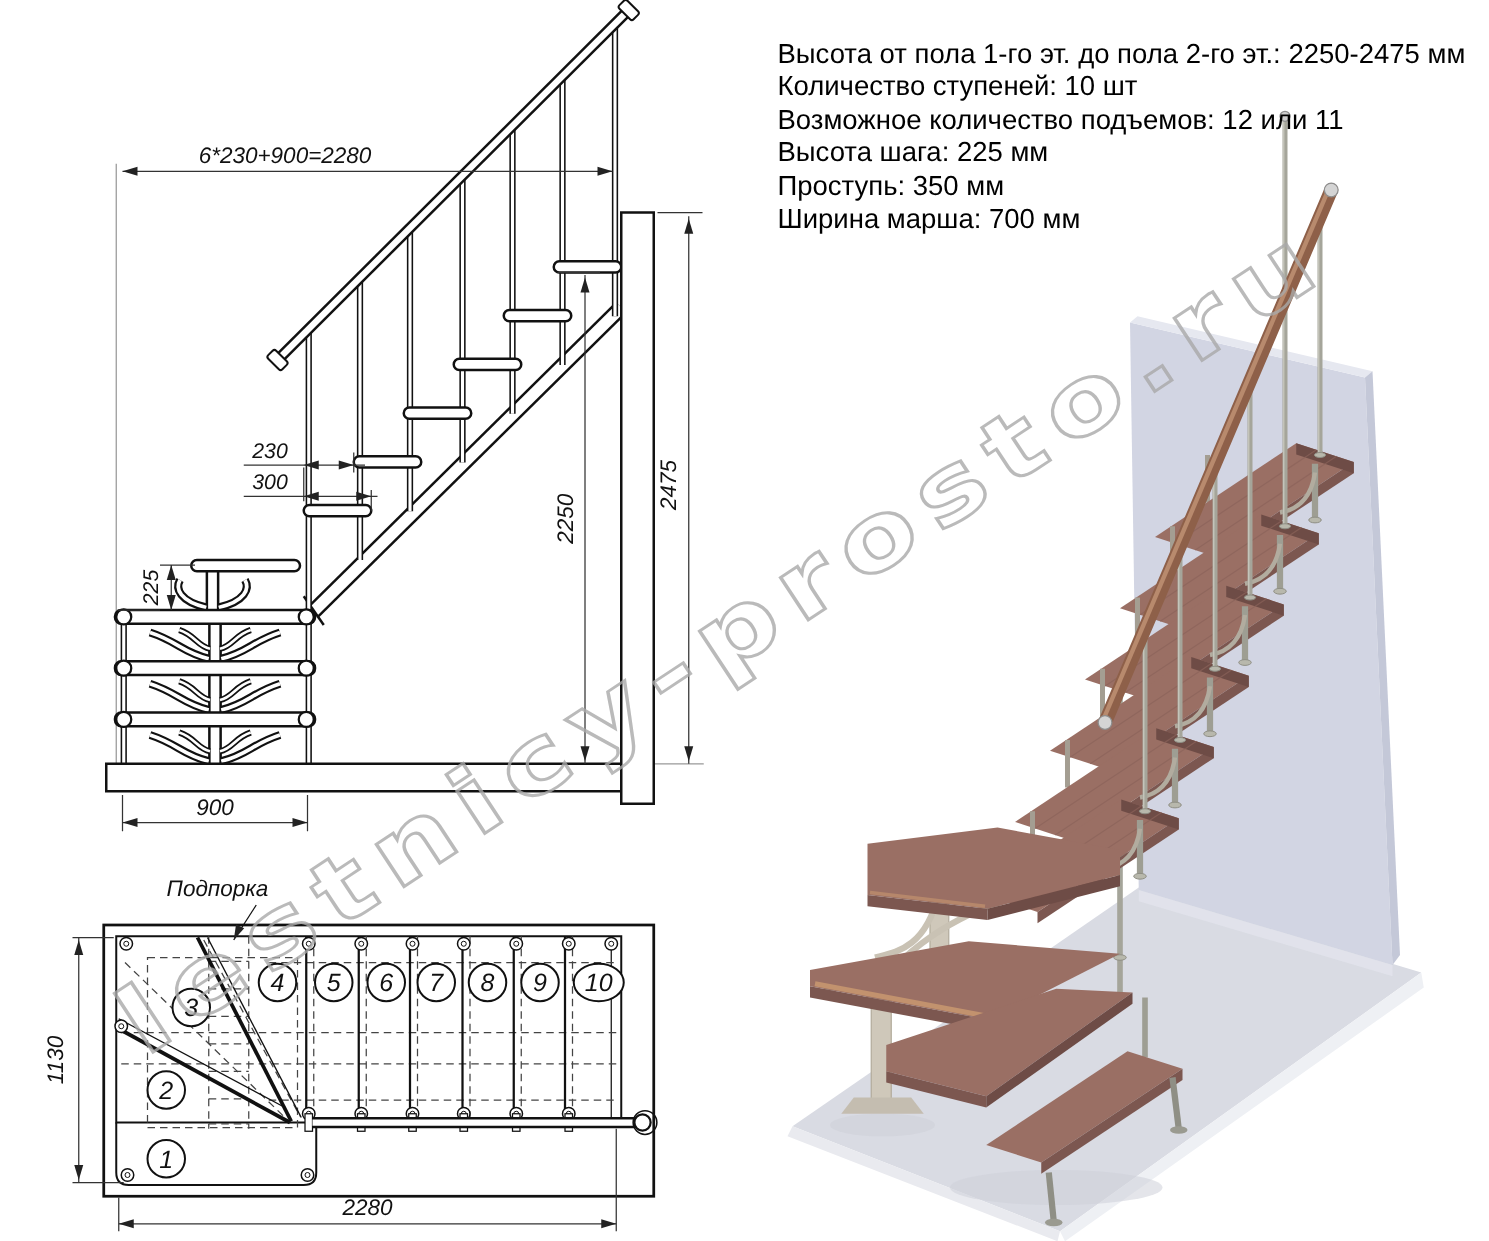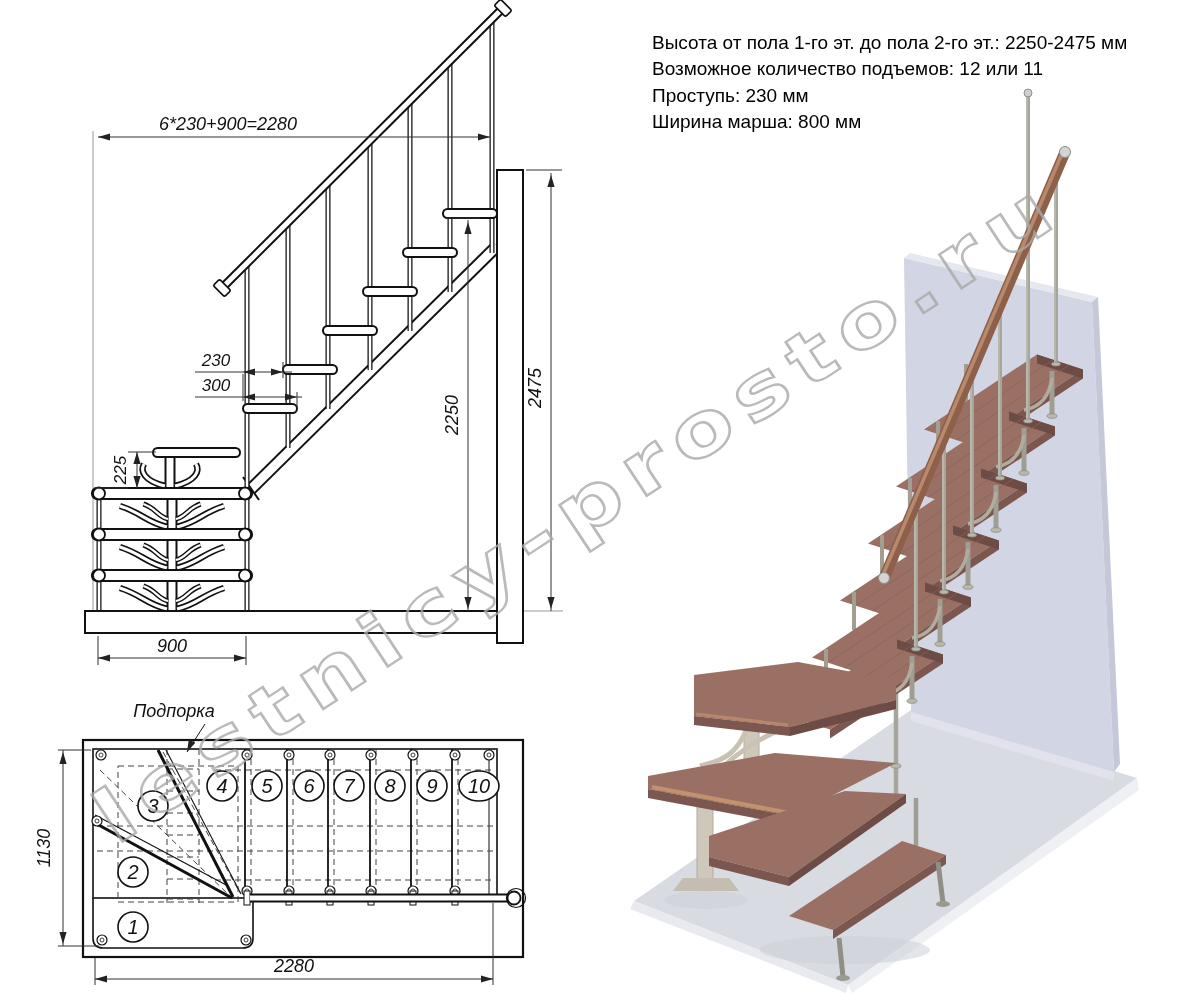--- a/index.html
+++ b/index.html
@@ -1,36 +1,38 @@
 <!DOCTYPE html>
 <html><head>
 <meta charset="utf-8">
 <style>
   html,body{margin:0;padding:0;background:#fff;}
   #root{position:relative;width:1191px;height:993px;background:#ffffff;overflow:hidden;
         font-family:"Liberation Sans",sans-serif;}
   #draw{position:absolute;left:0;top:0;z-index:2;}
-  .specs{position:absolute;left:652px;top:30px;z-index:3;color:#000;font-size:19px;
+  .specs{position:absolute;left:622px;top:30px;z-index:3;color:#000;font-size:22px;
          line-height:26.4px;white-space:nowrap;}
   text{font-family:"Liberation Sans",sans-serif;}
   .dim{font-style:italic;font-size:18px;fill:#111;}
   .dimSmall{font-style:italic;font-size:17px;fill:#111;}
   .planNum{font-style:italic;font-size:20px;fill:#111;}
   .wm{font-family:"DejaVu Sans",sans-serif;font-weight:bold;}
 </style>
 </head>
 <body>
 
 <div id="root">
 
   <div class="specs">
     <div>Высота от пола 1-го эт. до пола 2-го эт.: 2250-2475 мм</div>
+    <div>Количество ступеней: 10 шт</div>
     <div>Возможное количество подъемов: 12 или 11</div>
-    <div>Проступь: 230 мм</div>
-    <div>Ширина марша: 800 мм</div>
+    <div>Высота шага: 225 мм</div>
+    <div>Проступь: 350 мм</div>
+    <div>Ширина марша: 700 мм</div>
   </div>
 
   <svg id="draw" width="1191" height="993" viewBox="0 0 1191 993">
 
     <g id="iso-gen">
         <polygon points="634,901 911,710 1137,778 848,985" fill="#d9dbe3"></polygon>
         <polygon points="634,901 848,985 846,993 630,909" fill="#e9eaef"></polygon>
         <polygon points="848,985 1137,778 1139,790 852,993" fill="#eef0f4"></polygon>
         <polygon points="904,258 1092,302 1114,772 911,712" fill="#d2d5e3"></polygon>
         <polygon points="904,258 1092,302 1098,297 910,253" fill="#e6e8f0"></polygon>

